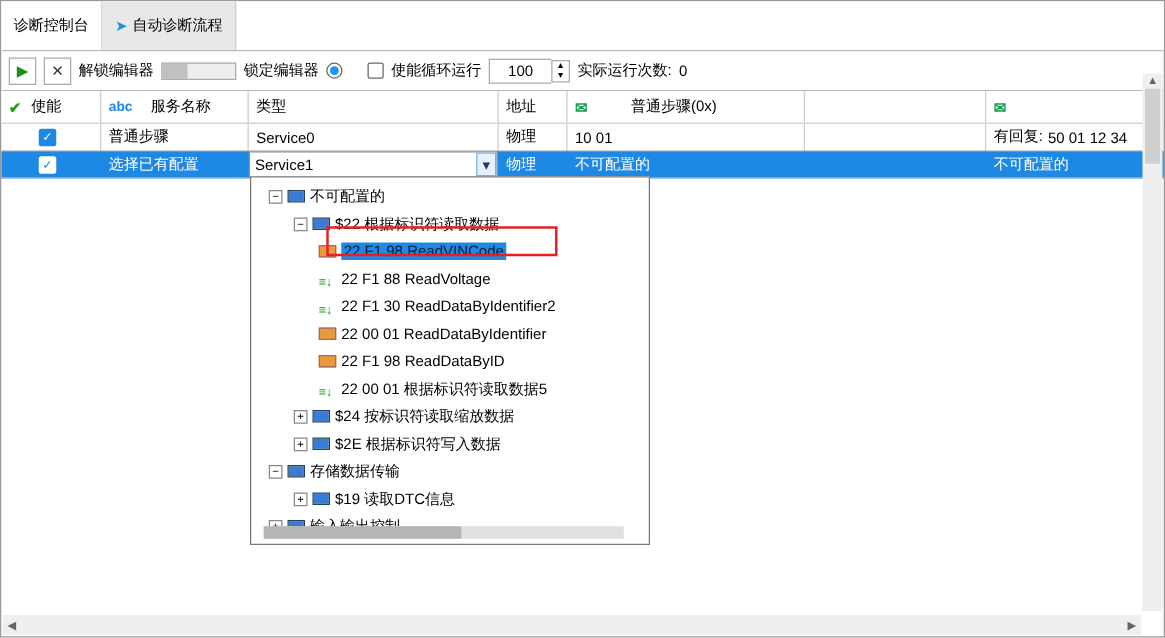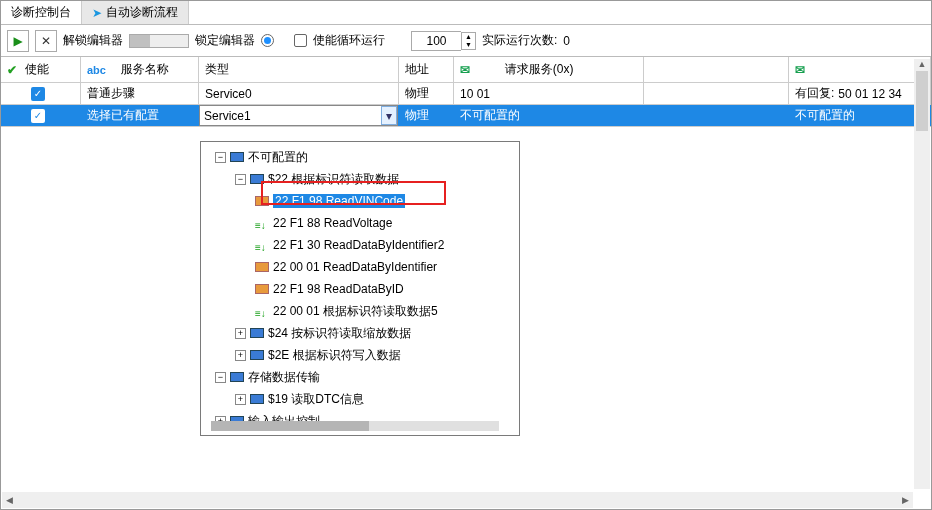--- a/index.html
+++ b/index.html
@@ -1,29 +1,29 @@
 <!DOCTYPE html>
 <html><head>
 <meta charset="utf-8">
 <style>
 * { margin:0; padding:0; box-sizing:border-box; font-family:"Microsoft YaHei",Arial,sans-serif; font-size:12px; }
 body { background:#fff; width:932px; height:510px; border:1px solid #999; position:relative; }
-.tabbar { display:flex; border-bottom:1px solid #bbb; height:24px; align-items:stretch; background:#fff; }
+.tabbar { display:flex; border-bottom:1px solid #bbb; height:40px; align-items:stretch; background:#fff; }
 .tab { padding:3px 10px; border-right:1px solid #ccc; cursor:pointer; display:flex; align-items:center; gap:4px; }
 .tab.active { background:#e8e8e8; }
 .toolbar { display:flex; align-items:center; height:32px; border-bottom:1px solid #bbb; padding:0 6px; gap:6px; }
 .btn { width:22px; height:22px; border:1px solid #aaa; display:flex; align-items:center; justify-content:center; cursor:pointer; background:#fff; }
 .btn.play { color:#1a8f1a; }
 .btn.xx { color:#333; }
 .slider { width:60px; height:14px; background:#eee; border:1px solid #aaa; position:relative; }
 .slider-knob { position:absolute; left:0; top:0; width:20px; height:100%; background:#c0c0c0; }
 .radio,.check { width:13px; height:13px; border:1px solid #666; border-radius:2px; display:inline-flex; align-items:center; justify-content:center; }
 .radio { border-radius:50%; }
 .radio.sel::after { content:""; width:7px; height:7px; background:#1e90ff; border-radius:50%; }
-.spin { display:flex; align-items:center;margin-left:20px; }
+.spin { display:flex; align-items:center; }
 .spin input { width:50px; height:20px; border:1px solid #aaa; text-align:center; border-right:0; }
 .spin-btns { display:flex; flex-direction:column; border:1px solid #aaa; }
 .spin-btns span { font-size:7px; line-height:8px; padding:0 3px; cursor:pointer; }
 .grid { width:100%; }
 .ghead, .grow { display:grid; grid-template-columns:80px 118px 200px 55px 190px 145px 142px; border-bottom:1px solid #ccc; }
 .ghead { height:26px; background:#fff; }
 .ghead>div,.grow>div { border-right:1px solid #ccc; padding:3px 6px; display:flex; align-items:center; gap:4px; overflow:hidden; white-space:nowrap; }
 .grow { height:22px; }
 .grow.selected { background:#1e88e5; color:#fff; }
 .grow.selected>div { border-right-color:#1e88e5; }
@@ -36,21 +36,21 @@
 .tree-scroll-thumb { height:100%; width:55%; background:#b5b5b5; }
 .tree-node { display:flex; align-items:center; height:22px; cursor:pointer; white-space:nowrap; }
 .lvl1 { padding-left:12px; } .lvl2 { padding-left:32px; } .lvl3 { padding-left:52px; }
 .exp { width:11px; height:11px; border:1px solid #888; font-size:9px; line-height:9px; text-align:center; margin-right:4px; background:#fff; }
 .exp.minus::before { content:"−"; } .exp.plus::before { content:"+"; }
 .nic { width:14px; height:10px; margin-right:4px; display:inline-block; }
 .nic.db { background:linear-gradient(#3a7bd5,#3a7bd5); border:1px solid #245; }
 .nic.green::before{ content:"≡↓"; color:#19a019; font-size:10px; }
 .nic.orange { background:#e89a3c; border:1px solid #a66; }
 .highlight-box { position:absolute; border:2px solid #e62020; left:260px; top:180px; width:185px; height:24px; z-index:6; pointer-events:none; }
-.tree-node.selected span.txt { background:#1e88e5; color:#ffffff; padding:0 2px; }
+.tree-node.selected span.txt { background:#1e88e5; color:#0f172a; padding:0 2px; }
 .hicon { display:inline-block; width:14px; height:14px; }
 .tick::before { content:"✔"; color:#22a022; font-weight:bold; }
 .envicon{ color:#17a050; font-weight:bold; }
 .abc { color:#1e88e5; font-weight:bold; font-size:11px; }
 .vscroll{ position:absolute; right:1px; top:58px; bottom:20px; width:16px; background:#efefef; }
 .vscroll span{ display:block; text-align:center; font-size:9px; color:#666; }
 .vscroll .thumb{ background:#cfcfcf; height:60px; margin:2px; }
 .hscroll{ position:absolute; left:1px; right:18px; bottom:1px; height:16px; background:#efefef; display:flex; align-items:center; justify-content:space-between;}
 .hscroll span{ font-size:9px; color:#666; padding:0 4px;}
 .send-icon{ color:#1b97e0; transform:rotate(0deg); }
@@ -91,21 +91,21 @@
 
 <div class="grid">
   <div class="ghead">
     <div>
         <span class="hicon tick"></span>
         <span>使能</span>
       </div>
     <div><span class="abc">abc</span>&nbsp;&nbsp;<span>服务名称</span></div>
     <div>类型</div>
     <div>地址</div>
-    <div><span class="envicon">✉</span>&nbsp;&nbsp;&nbsp;&nbsp;&nbsp;&nbsp;&nbsp;&nbsp;<span>请求服务(0x)</span></div>
+    <div><span class="envicon">✉</span>&nbsp;&nbsp;&nbsp;&nbsp;&nbsp;&nbsp;&nbsp;&nbsp;<span>普通步骤(0x)</span></div>
     <div></div>
     <div>
         <span class="envicon">✉</span>
       </div>
   </div>
 
   <div class="grow">
     <div>
         <span style="width:20px"></span>
         <span class="chk">✓</span>

